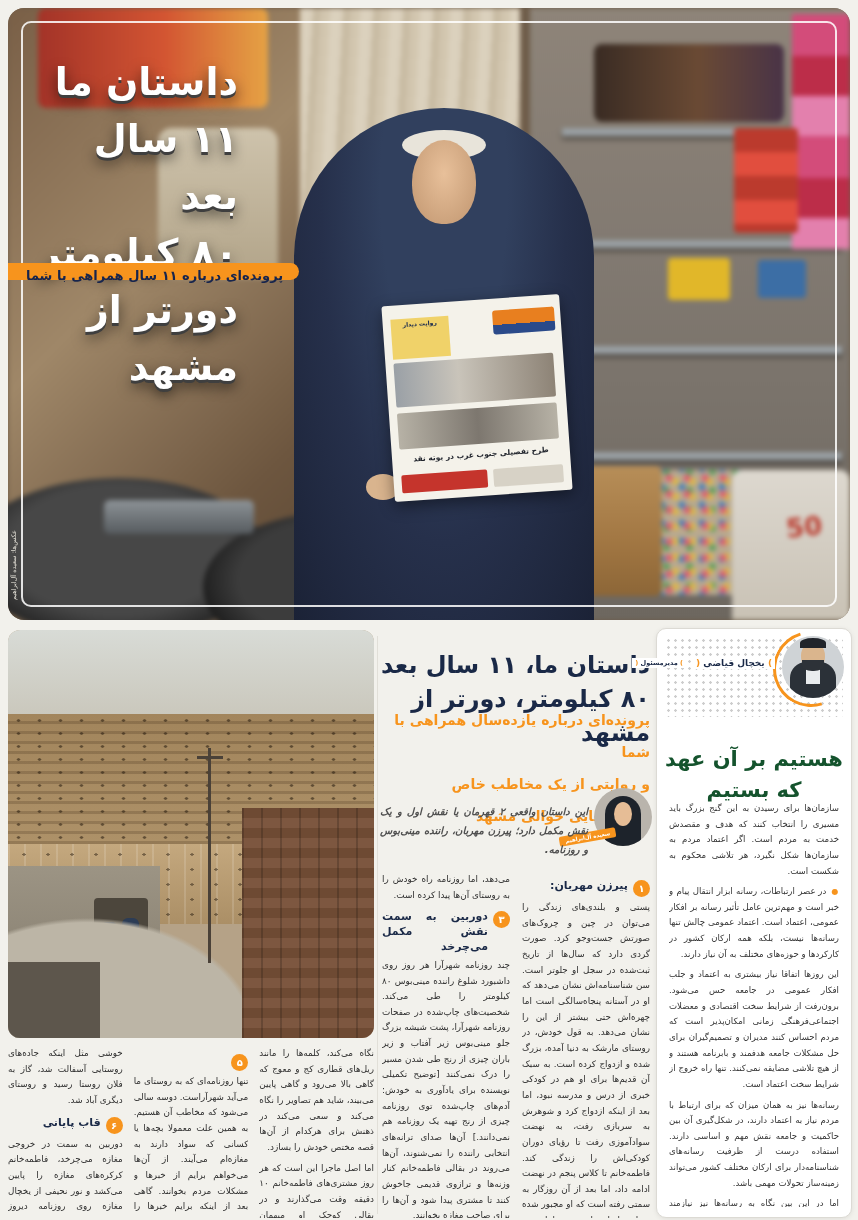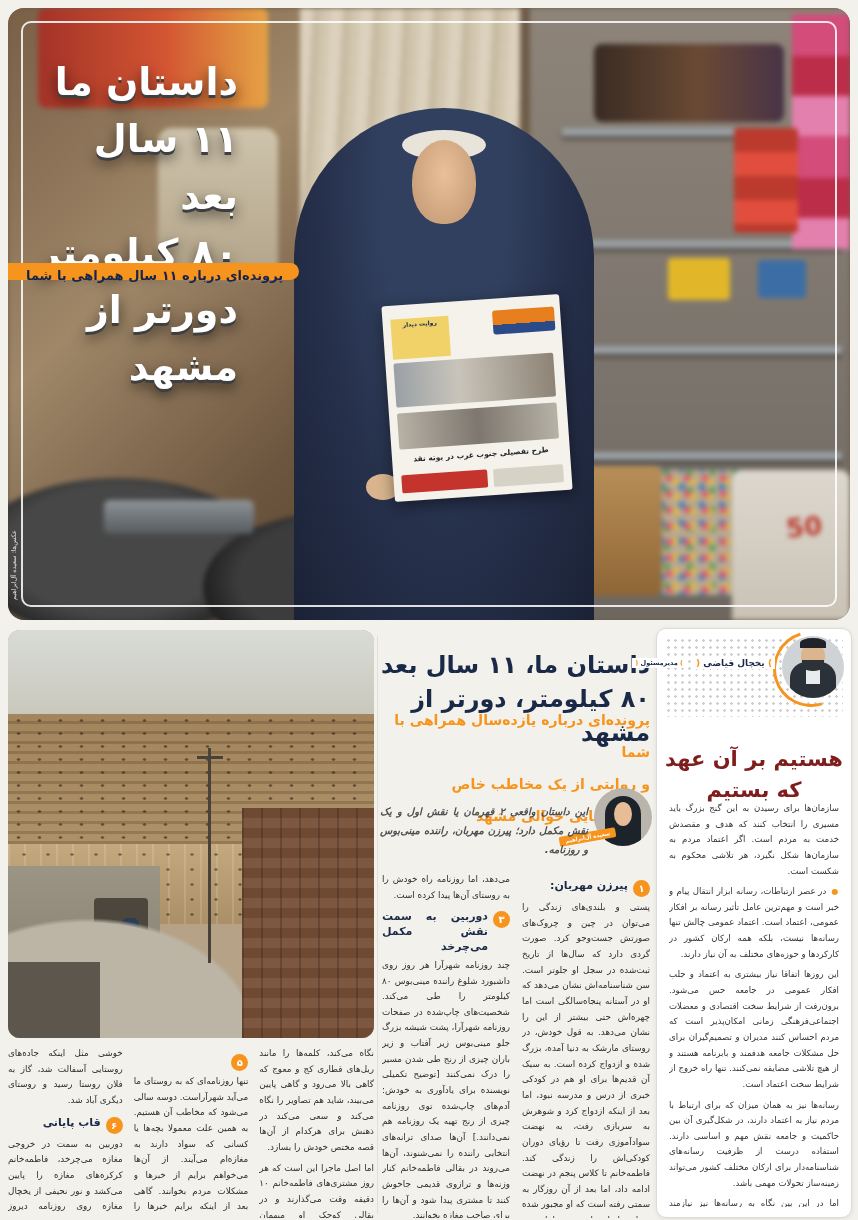--- a/index.html
+++ b/index.html
@@ -109,21 +109,21 @@
   .ep-shirt{position:absolute;left:24px;top:30px;width:14px;height:18px;background:#e9ecee;}
   .ep-face{position:absolute;left:19px;top:6px;width:24px;height:27px;background:#dab58d;border-radius:50% 50% 44% 44%;}
   .ep-hair{position:absolute;left:18px;top:2px;width:26px;height:10px;background:#20242a;border-radius:50% 50% 0 0;}
   .ep-beard{position:absolute;left:20px;top:24px;width:22px;height:11px;background:#2d3238;border-radius:0 0 46% 46%;}
   .ed-badges{position:absolute;right:76px;top:28px;display:flex;gap:7px;align-items:center;}
   .badge{background:#fff;padding:1px 3px;color:#1a2947;font-weight:bold;white-space:nowrap;}
   .badge::before{content:") ";color:#f7941d;font-weight:bold;}
   .badge::after{content:" (";color:#f7941d;font-weight:bold;}
   .badge-name{font-size:9px;}
   .badge-role{font-size:6.5px;}
-  .ed-title{position:absolute;left:0;right:0;top:98px;text-align:center;font-size:21px;line-height:31px;font-weight:bold;color:#7f1d1d;}
+  .ed-title{position:absolute;left:0;right:0;top:98px;text-align:center;font-size:21px;line-height:31px;font-weight:bold;color:#14532d;}
   .ed-body{position:absolute;left:12px;right:12px;top:172px;bottom:10px;font-size:8.6px;line-height:1.82;text-align:justify;color:#333;overflow:hidden;}
   .ed-body p{margin:0 0 5px;}
   .bullet{color:#f7941d;font-size:8px;margin-left:2px;}
 </style>
 </head>
 <body>
 
 <div class="page">
 
   <section class="abs hero">

